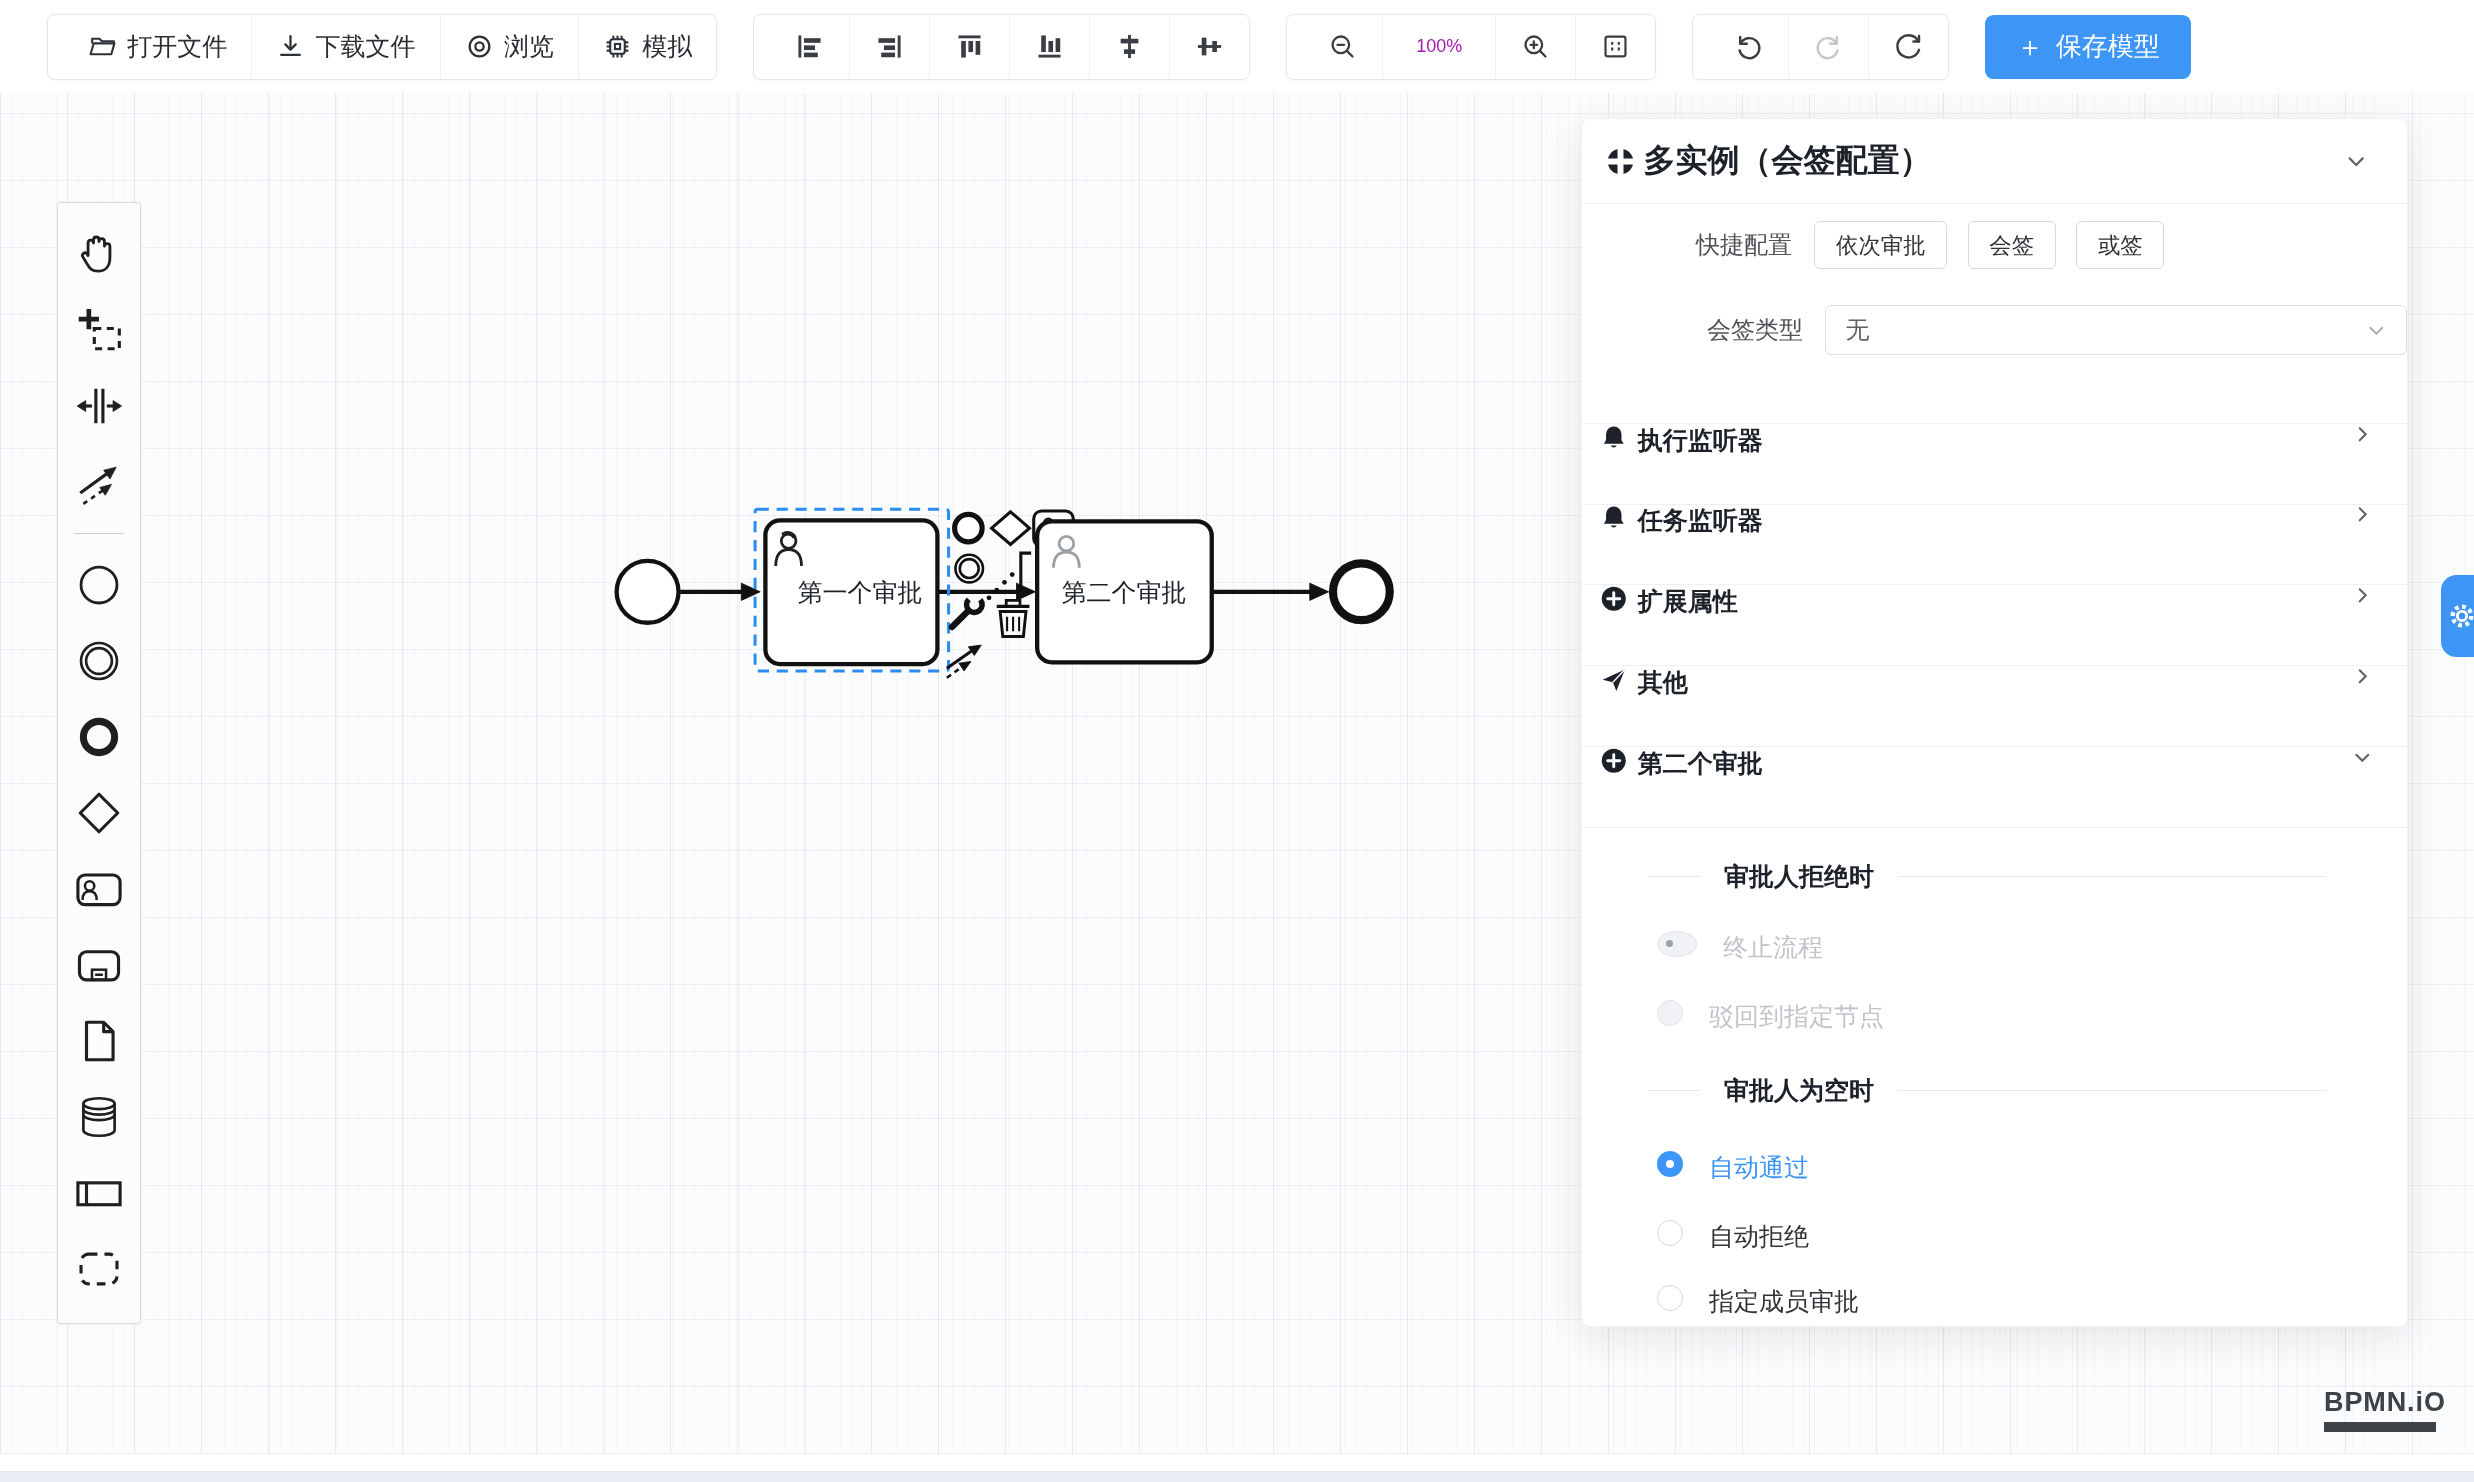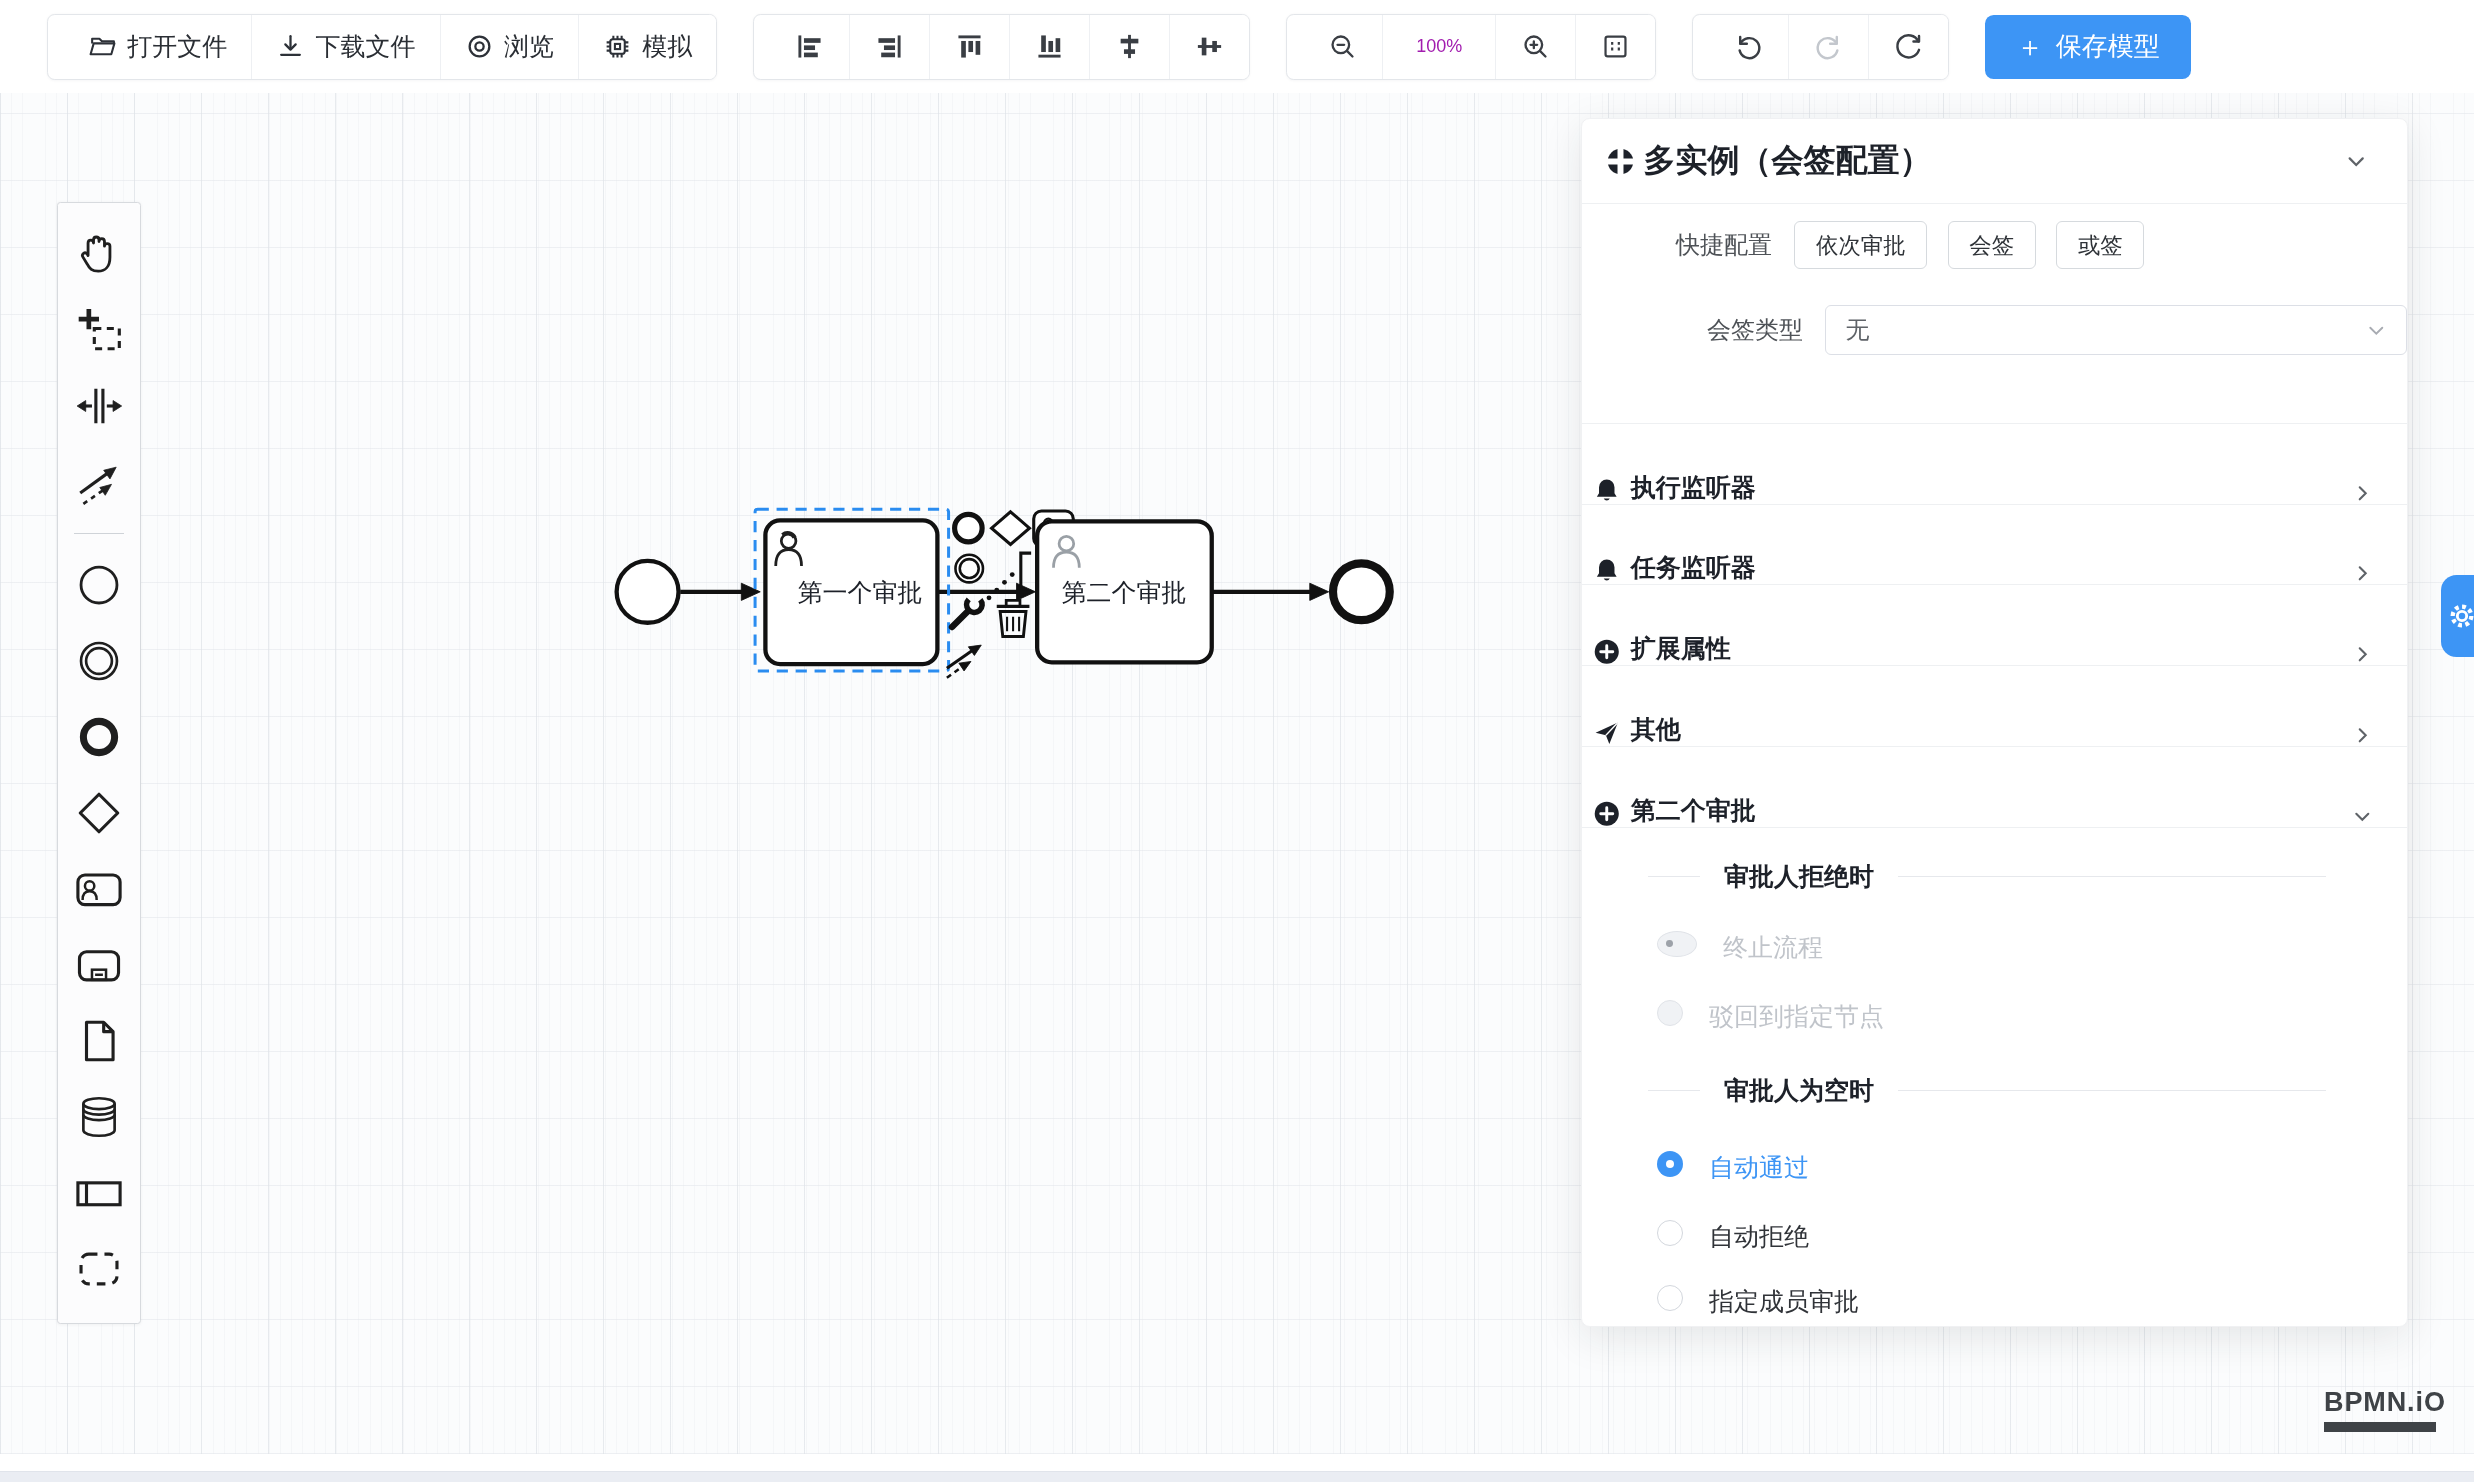--- a/index.html
+++ b/index.html
@@ -48,21 +48,21 @@
   .p-header{top:0;height:84px;display:flex;align-items:center;padding:0 40px 0 24px;gap:8.6px;}
   .p-title{font-size:32px;font-weight:700;color:#1d2129;flex:1;}
   .p-div{height:0.9px;background:#eef0f2;}
   .f-row{display:flex;align-items:center;}
   .f-label{width:120px;text-align:right;font-size:24px;color:#4e5257;margin-right:22.4px;flex:none;}
   .q-btn{height:48px;padding:0 20.6px;margin-right:20.6px;border:0.9px solid #d6dade;border-radius:6px;background:#fff;
     font-size:22.4px;color:#2f3338;cursor:pointer;font-family:"Liberation Sans",sans-serif;}
   .sel{flex:1;max-width:582px;height:50px;border:0.9px solid #dcdfe6;border-radius:6px;background:#fff;
     display:flex;align-items:center;padding:0 19px;box-sizing:border-box;cursor:pointer;}
   .sel-val{flex:1;font-size:24px;color:#5f6368;}
-  .sec-row{height:80px;display:flex;align-items:flex-end;padding:0 34px 0 11px;gap:10.3px;cursor:pointer;}
+  .sec-row{height:80px;display:flex;align-items:flex-start;padding:0 34px 0 18px;gap:10.3px;cursor:pointer;}
   .sec-label{font-size:25px;font-weight:700;color:#1d2129;flex:1;}
   .grp-head{display:flex;align-items:center;padding:0 81px 0 66px;gap:24px;}
   .grp-line-s{width:52px;height:1.7px;background:#e6e8ec;flex:none;}
   .grp-line-l{flex:1;height:1.7px;background:#e6e8ec;}
   .grp-title{font-size:25px;font-weight:700;color:#1d2129;white-space:nowrap;}
   .radio-row{display:flex;align-items:flex-start;padding-left:75px;gap:26px;cursor:pointer;}
   .radio{width:26px;height:26px;border-radius:50%;box-sizing:border-box;flex:none;position:relative;}
   .radio.plain{border:1.7px solid #d3d7dd;background:#fff;}
   .radio.active{background:#3d95f5;}
   .radio.active::after{content:"";position:absolute;left:8.6px;top:8.6px;width:8.6px;height:8.6px;border-radius:50%;background:#fff;}
@@ -465,21 +465,21 @@
       </span>
       <span class="p-title">多实例（会签配置）</span>
       <span>
         <svg width="22.4" height="22.4" viewBox="0 0 24 24" fill="none" stroke="#5f6368" stroke-width="2.4" stroke-linecap="round">
             <path d="M5 9l7 7 7-7"></path>
           </svg>
       </span>
     </div>
     <div class="p-abs p-div" style="top:84px"></div>
 
-    <div class="p-abs f-row" style="top:101px;height:50px;padding-left:70px">
+    <div class="p-abs f-row" style="top:101px;height:50px;padding-left:90px">
       <span class="f-label">快捷配置</span>
       <button class="q-btn">依次审批</button>
       <button class="q-btn">会签</button>
       <button class="q-btn">或签</button>
     </div>
 
     <div class="p-abs f-row" style="top:186px;height:50px;padding-left:101px">
       <span class="f-label">会签类型</span>
       <div class="sel">
         <span class="sel-val">无</span>

